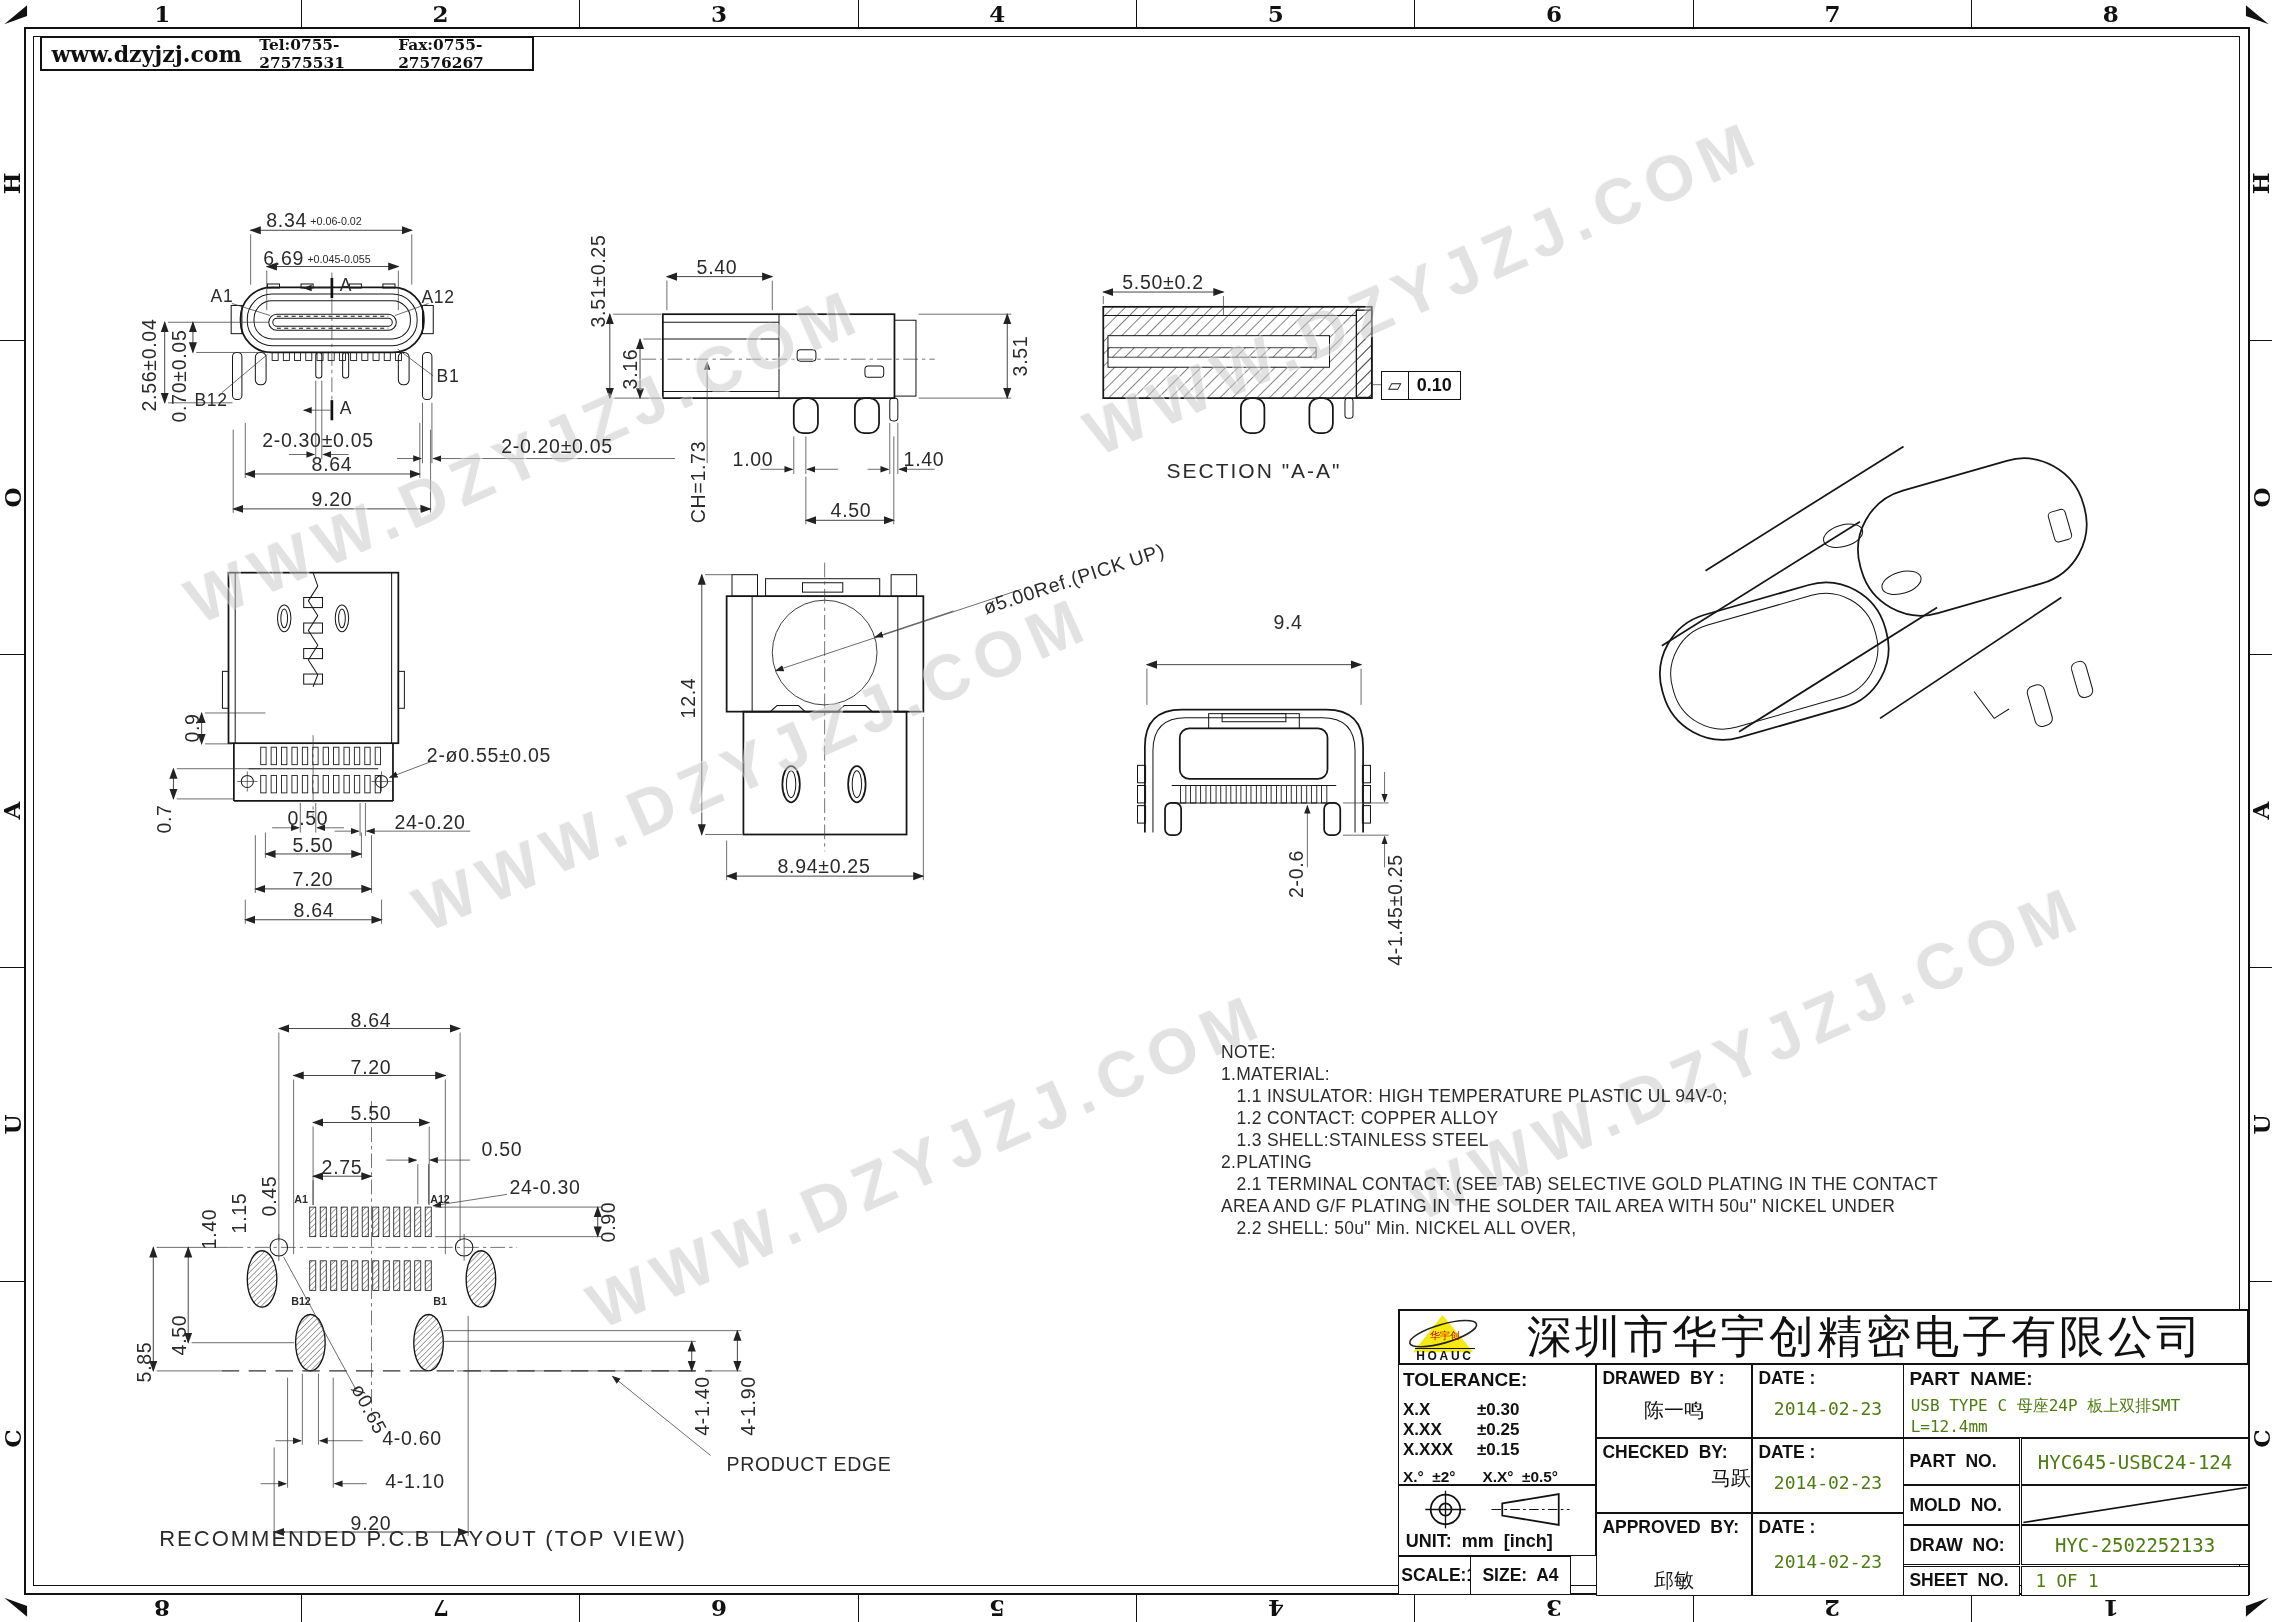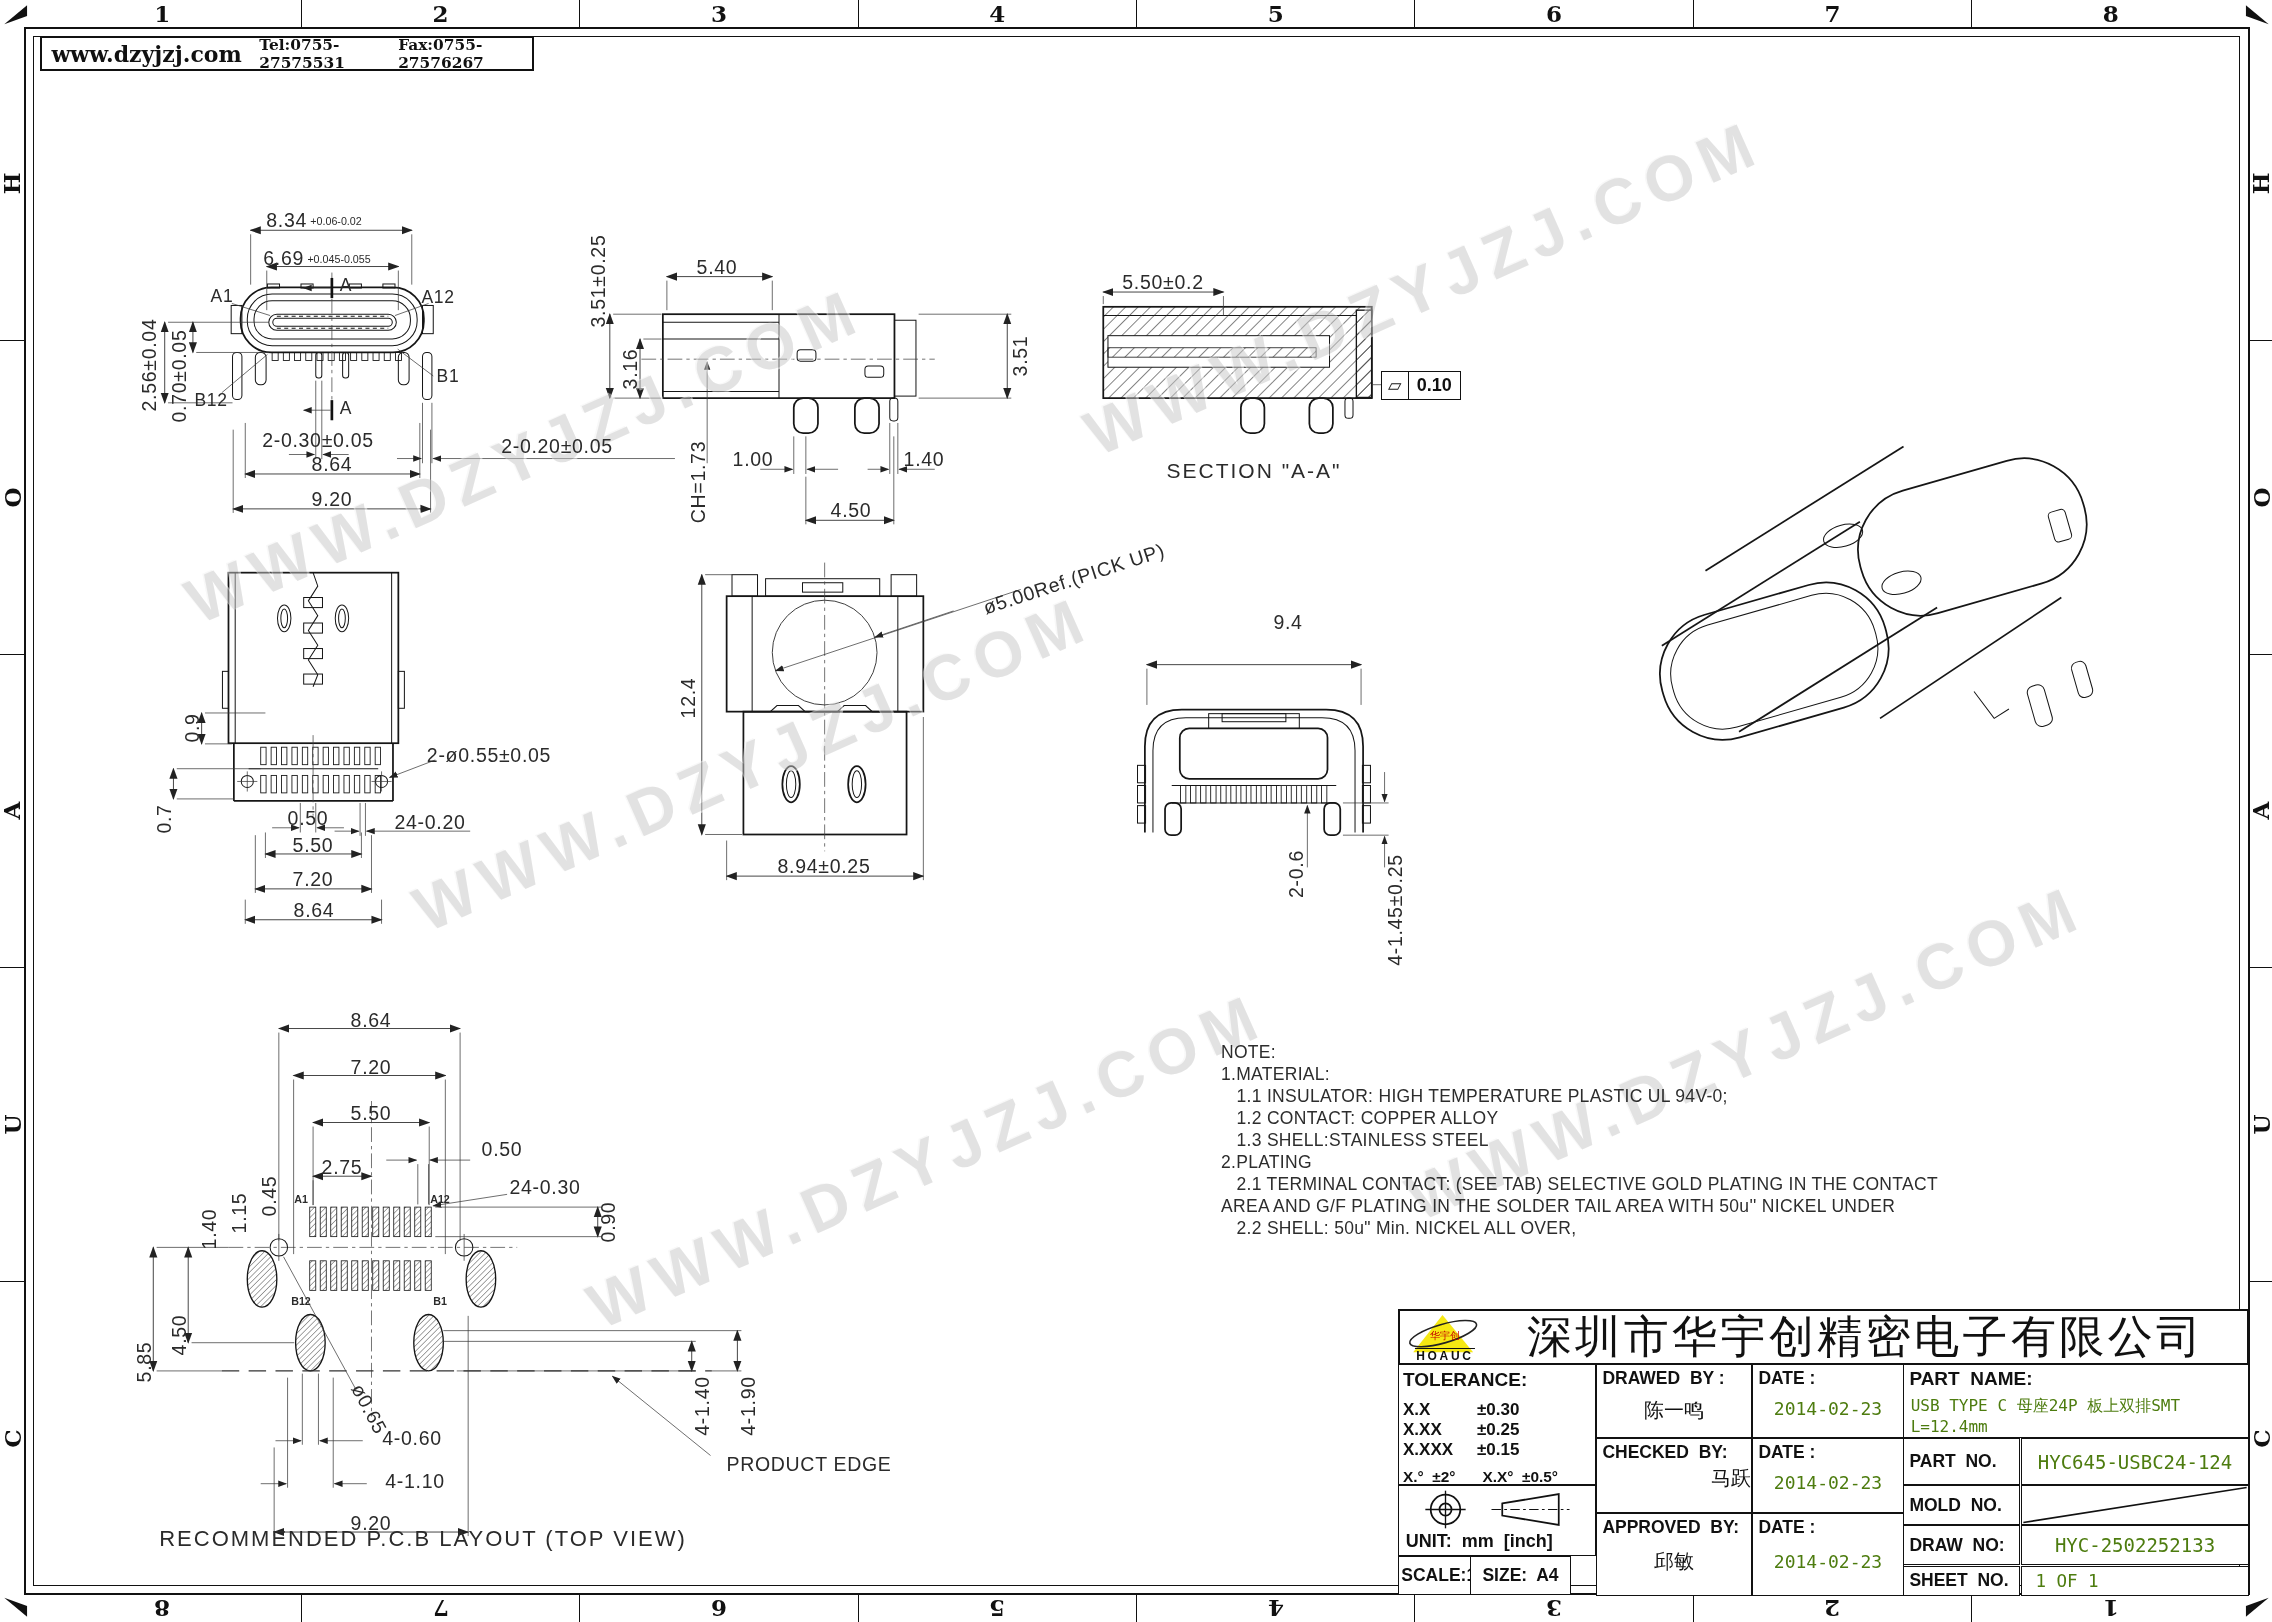--- a/index.html
+++ b/index.html
@@ -714,21 +714,21 @@
   <div class="cell" style="left:1596px;top:1438px;width:156px;height:75px;">
     <div class="cl-label">CHECKED  BY:</div>
     <div class="cjk" style="text-align:right;margin-top:0;">马跃</div>
   </div>
   <div class="cell" style="left:1752px;top:1438px;width:152px;height:75px;">
     <div class="cl-label">DATE :</div>
     <div class="cadv" style="text-align:center;font-size:18px;margin-top:6.7px;">2014-02-23</div>
   </div>
   <div class="cell" style="left:1596px;top:1513px;width:156px;height:83px;">
     <div class="cl-label">APPROVED  BY:</div>
-    <div class="cjk" style="text-align:center;margin-top:8px;">邱敏</div>
+    <div class="cjk" style="text-align:center;margin-top:27px;">邱敏</div>
   </div>
   <div class="cell" style="left:1752px;top:1513px;width:152px;height:83px;">
     <div class="cl-label">DATE :</div>
     <div class="cadv" style="text-align:center;font-size:18px;margin-top:10.7px;">2014-02-23</div>
   </div>
 
   <div class="cell" style="left:1903px;top:1364px;width:346px;height:74px;">
     <div class="cl-label" style="font-size:19px;">PART  NAME:</div>
     <div class="cadv" style="font-size:16px;padding:4px 6.7px;">USB TYPE C 母座24P 板上双排SMT L=12.4mm</div>
   </div>

